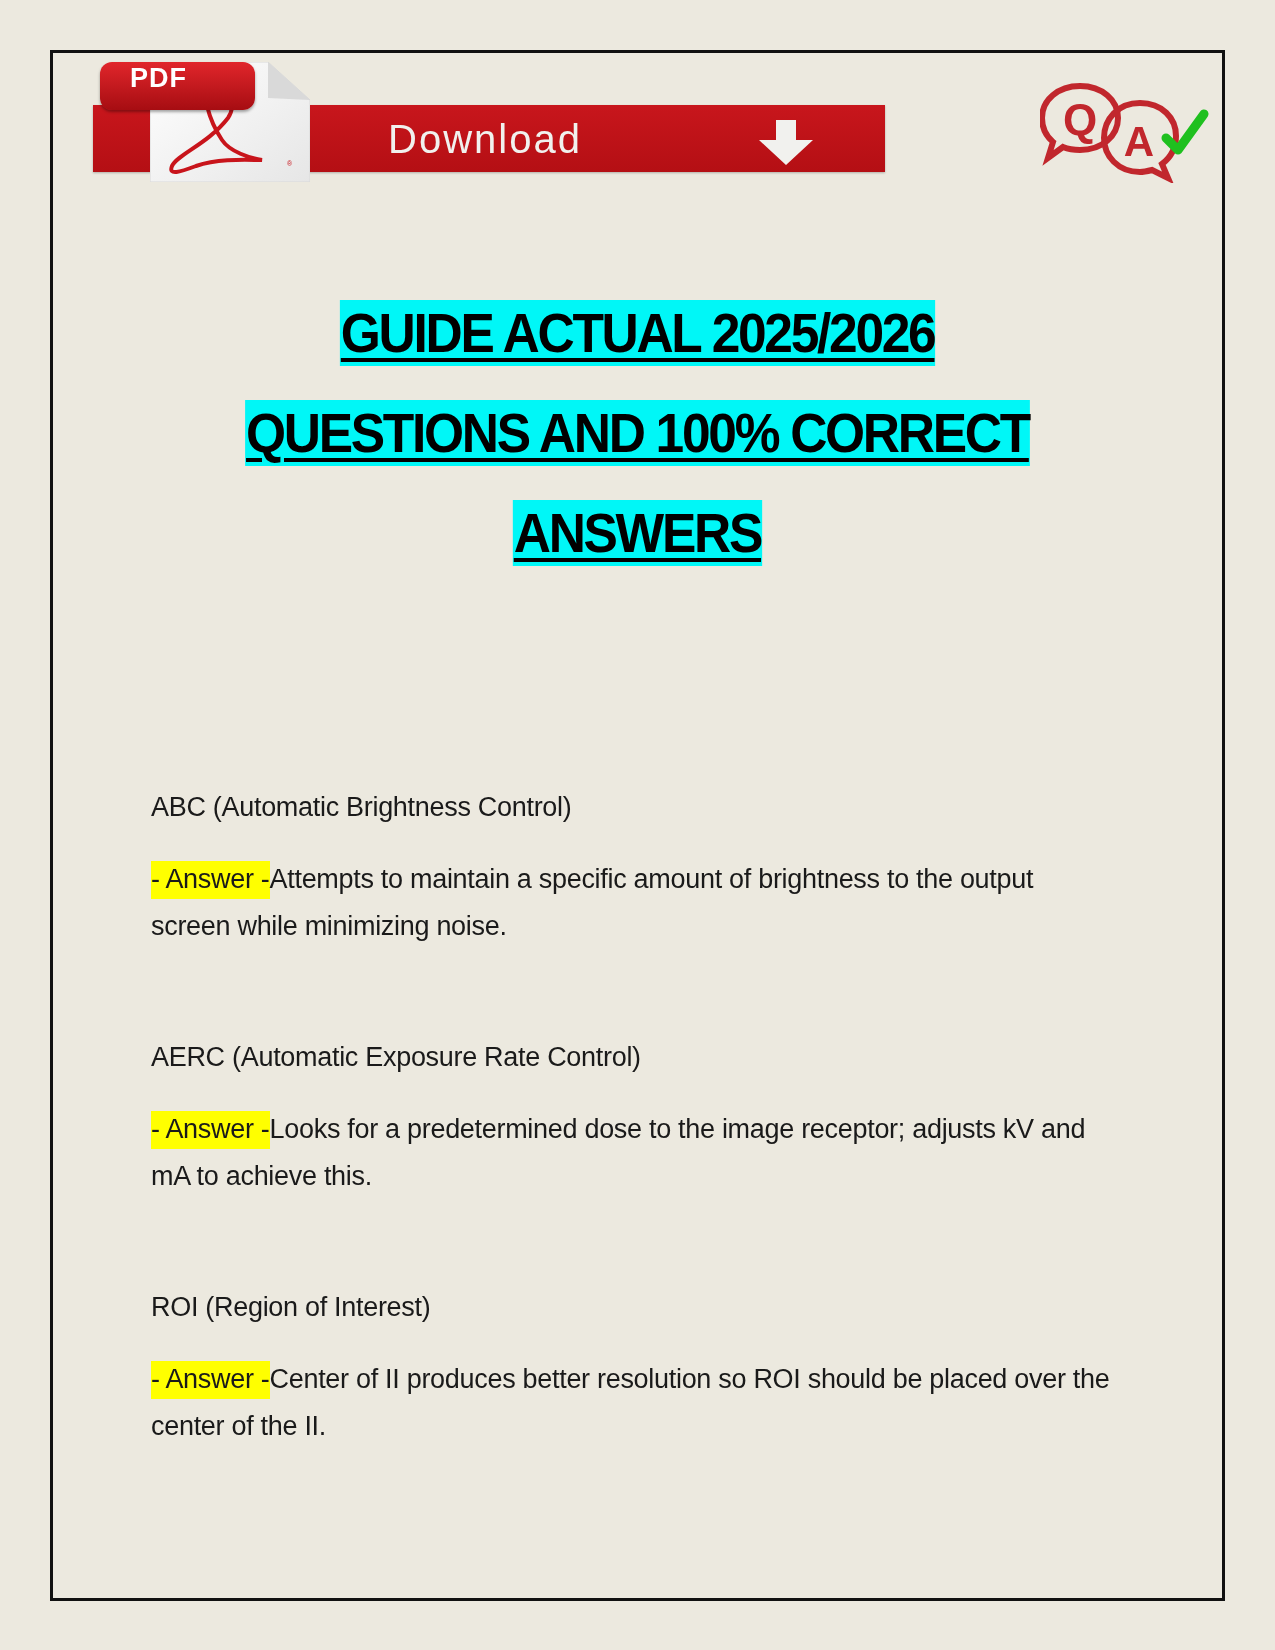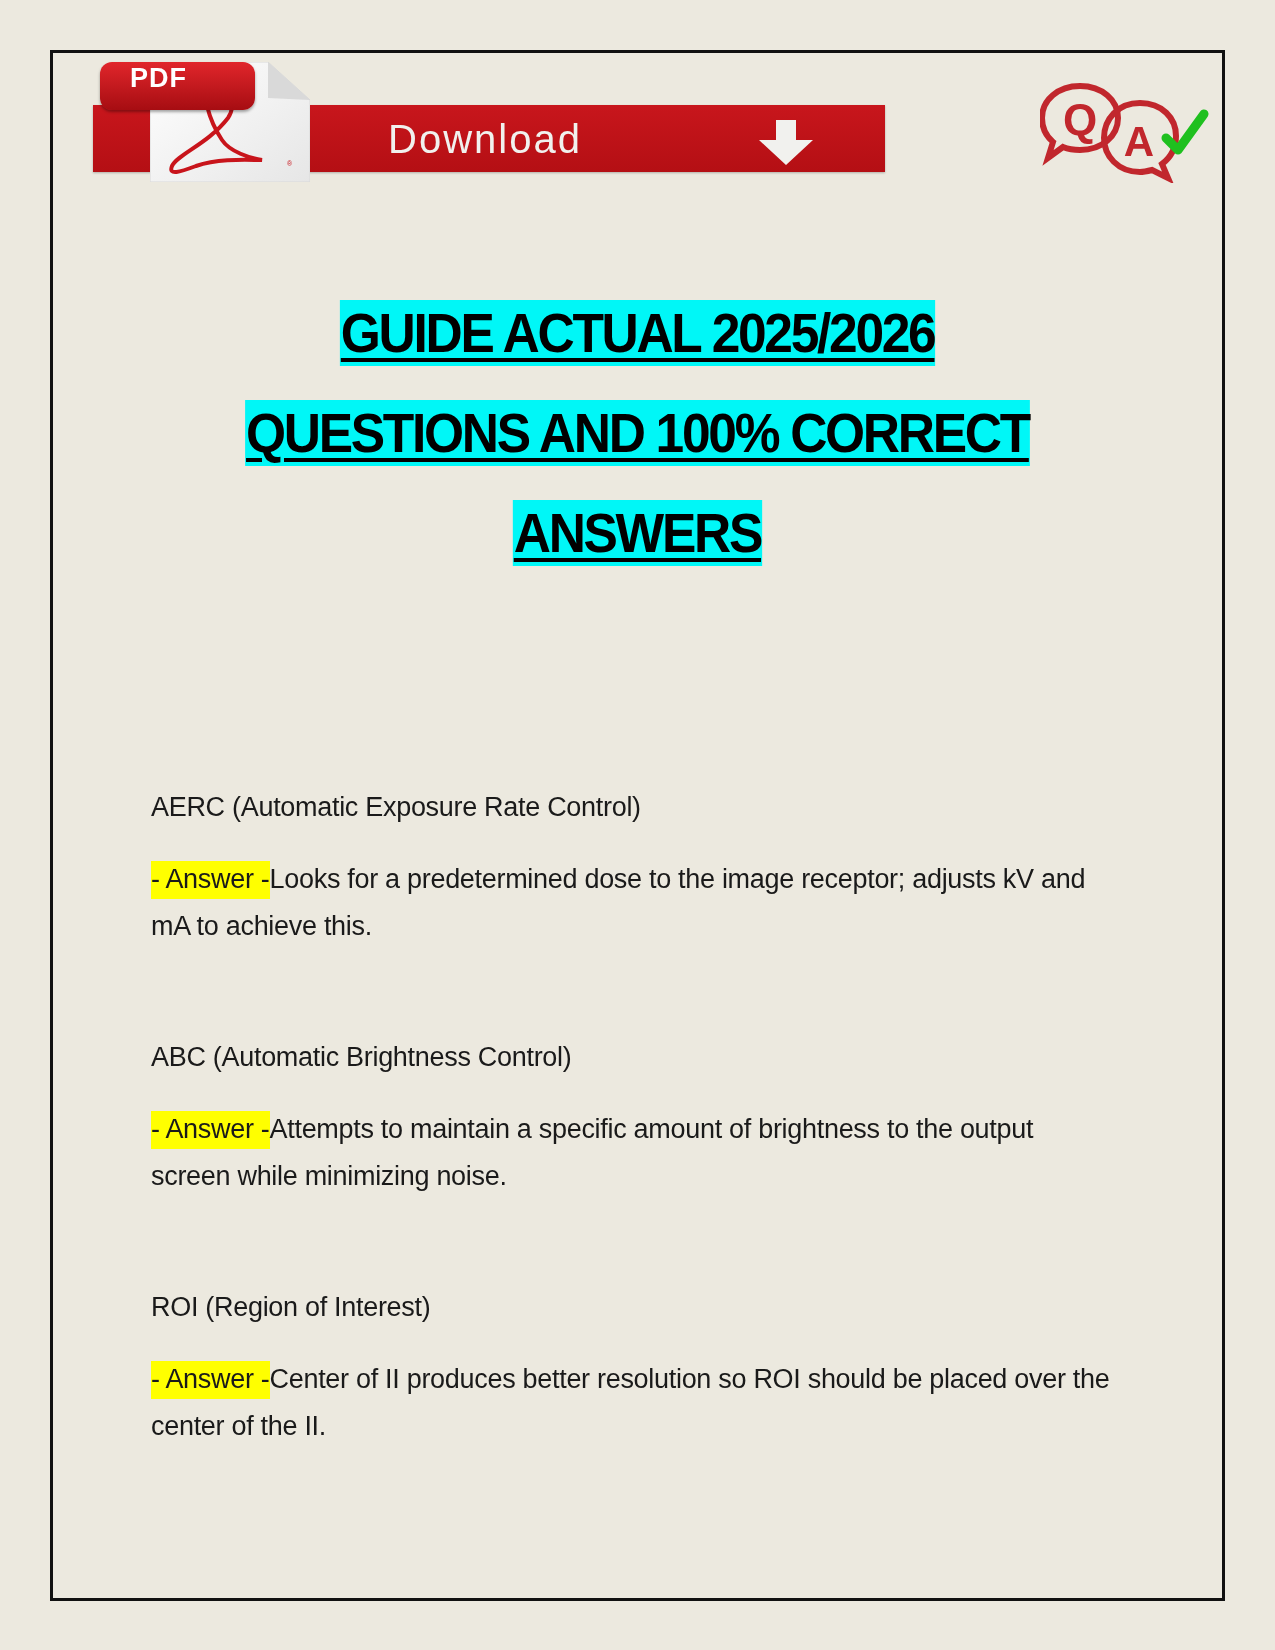--- a/index.html
+++ b/index.html
@@ -190,24 +190,24 @@
 </svg>
 
 <div class="title-block">
   <div class="title-line"><span>GUIDE ACTUAL 2025/2026</span></div>
   <div class="title-line"><span>QUESTIONS AND 100% CORRECT</span></div>
   <div class="title-line"><span>ANSWERS</span></div>
 </div>
 
 <div class="qa-list">
   <div class="qa-item">
+    <p class="question">ABC (Automatic Brightness Control)</p>
+    <p class="answer"><span class="answer-marker">- Answer -</span><span>Attempts to maintain a specific amount of brightness to the output screen while minimizing noise.</span></p>
+  </div>
+  <div class="qa-item">
     <p class="question">AERC (Automatic Exposure Rate Control)</p>
     <p class="answer"><span class="answer-marker">- Answer -</span><span>Looks for a predetermined dose to the image receptor; adjusts kV and mA to achieve this.</span></p>
-  </div>
-  <div class="qa-item">
-    <p class="question">ABC (Automatic Brightness Control)</p>
-    <p class="answer"><span class="answer-marker">- Answer -</span><span>Attempts to maintain a specific amount of brightness to the output screen while minimizing noise.</span></p>
   </div>
   <div class="qa-item">
     <p class="question">ROI (Region of Interest)</p>
     <p class="answer"><span class="answer-marker">- Answer -</span><span>Center of II produces better resolution so ROI should be placed over the center of the II.</span></p>
   </div>
 </div>
 
 </body></html>

